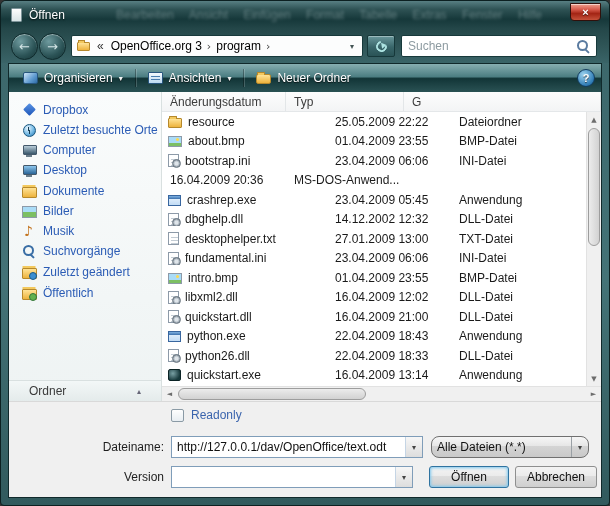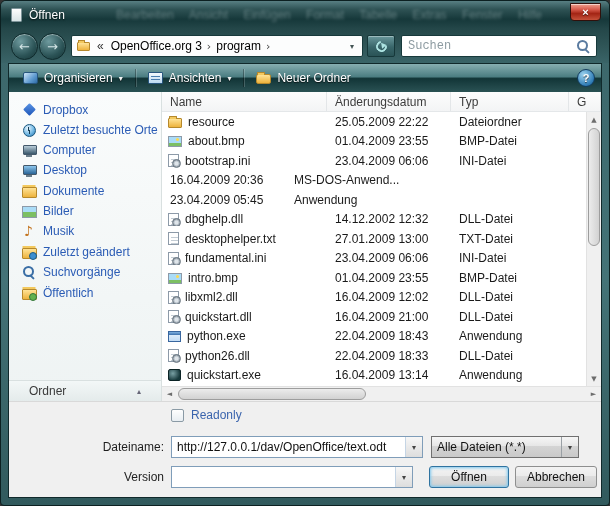--- a/index.html
+++ b/index.html
@@ -38,21 +38,21 @@
   .crumb{color:#000000;padding:0 3px;white-space:nowrap;cursor:pointer}
   .crumb-sep{color:#444;font-size:11px;font-family:"DejaVu Sans",sans-serif}
   .bc-caret{margin-left:auto;color:#455;font-size:8px;padding:0 4px;font-family:"DejaVu Sans",sans-serif;cursor:pointer}
   .refresh-btn{position:absolute;left:366px;top:6px;width:28px;height:22px;border:1px solid #16383a;border-radius:2px;cursor:pointer;
     background:linear-gradient(180deg,#6a989c,#39666a 55%,#2a5356);box-shadow:inset 0 1px 0 rgba(255,255,255,.35);
     display:flex;align-items:center;justify-content:center}
   .refresh-glyph{width:11px;height:11px;border:2px solid #aee4e2;border-radius:50%;border-top-color:transparent;position:relative;transform:rotate(35deg)}
   .refresh-glyph::after{content:"";position:absolute;top:-4px;right:-2px;border:3px solid transparent;border-bottom:5px solid #aee4e2;transform:rotate(45deg)}
   .searchbox{position:absolute;left:400px;right:12px;top:6px;height:22px;background:#fff;border:1px solid #17393b;border-radius:2px;
     display:flex;align-items:center;padding:0 6px;gap:4px}
-  .searchbox input{flex:1;border:none;outline:none;font-family:Liberation Mono, monospace;font-size:12px;color:#333;background:transparent}
+  .searchbox input{flex:1;border:none;outline:none;font-family:Liberation Sans, sans-serif;font-size:12px;color:#333;background:transparent}
   .searchbox input::placeholder{color:#8d9ba1}
   .search-icon{position:relative;width:14px;height:14px;flex:0 0 auto}
   .search-icon::before{content:"";position:absolute;left:1px;top:1px;width:7px;height:7px;border:2px solid #5a7ba0;border-radius:50%}
   .search-icon::after{content:"";position:absolute;right:0;bottom:1px;width:6px;height:2px;background:#5a7ba0;border-radius:1px;transform:rotate(45deg)}
 
   
   .inner{position:absolute;left:7px;right:7px;top:62px;bottom:7px;background:#f0f0f0;border:1px solid #10292b;
     display:flex;flex-direction:column;overflow:hidden}
 
   
@@ -149,29 +149,29 @@
     color:#6d6d6d;font-size:7px;font-family:"DejaVu Sans",sans-serif;cursor:pointer}
   .hscroll .arr-left{left:0}.hscroll .arr-right{right:0}
   .hthumb{position:absolute;top:1px;bottom:1px;left:16px;width:188px;border:1px solid #9d9d9d;border-radius:7px;cursor:pointer;
     background:linear-gradient(180deg,#ececec,#d2d2d2)}
 
   
   .footer{flex:1;position:relative;background:#f0f0f0}
   .readonly-row{position:absolute;left:162px;top:6px;display:flex;align-items:center;gap:7px}
   .checkbox{width:13px;height:13px;background:linear-gradient(#fefefe,#e8eef2);border:1px solid #8a9aa5;border-radius:2px;cursor:pointer}
   .readonly-label{color:#3a64ad}
-  .row-filename{position:absolute;top:34px;left:0;right:16px;height:34px}
+  .row-filename{position:absolute;top:34px;left:0;right:6px;height:34px}
   .row-version{position:absolute;top:64px;left:0;right:0;height:22px}
   .f-label{position:absolute;left:0;width:155px;text-align:right;line-height:22px;color:#1e1e1e}
   .combo{height:22px;display:flex;align-items:center;position:absolute;cursor:pointer}
   .combo-white{background:#fff;border:1px solid #7f9db9}
   .combo-text{flex:1;padding:0 5px;white-space:nowrap;overflow:hidden;color:#111}
   .combo-arrow{width:17px;height:100%;display:flex;align-items:center;justify-content:center;font-size:8px;color:#444;
     font-family:"DejaVu Sans",sans-serif;border-left:1px solid #c5d5e5;background:linear-gradient(#f7f7f7,#ddd);cursor:pointer}
-  .combo-gray{border:1px solid #707070;border-radius:0;
+  .combo-gray{border:1px solid #707070;border-radius:8px;
     background:linear-gradient(#f6f6f6,#e6e6e6 45%,#d4d4d4 46%,#c9c9c9)}
   .combo-gray .combo-arrow{border-left:1px solid #9aa0a5;background:transparent}
   .cb-filename{left:162px;width:252px}
   .cb-filetype{left:422px;right:6px}
   .cb-version{left:162px;width:242px}
   .btn{position:absolute;height:22px;border:1px solid #8e8f8f;border-radius:3px;cursor:pointer;color:#111;
     background:linear-gradient(180deg,#f3f3f3 0%,#ebebeb 45%,#dddddd 46%,#cfcfcf 100%);
     display:flex;align-items:center;justify-content:center}
   .btn-open{left:420px;width:80px;border-color:#2f73a0;box-shadow:inset 0 0 3px 1px #7fc8ee}
   .btn-cancel{left:506px;width:82px}
@@ -264,40 +264,39 @@
           </div>
           <div class="sb-item">
             <span class="si si-picture"></span>
             <span>Bilder</span>
           </div>
           <div class="sb-item">
             <span class="si si-music"></span>
             <span>Musik</span>
           </div>
           <div class="sb-item">
+            <span class="si si-search"></span>
+            <span>Suchvorgänge</span>
+          </div>
+          <div class="sb-item">
             <span class="si si-folder-clock"></span>
             <span>Zuletzt geändert</span>
-          </div>
-          <div class="sb-item">
-            <span class="si si-search"></span>
-            <span>Suchvorgänge</span>
           </div>
           <div class="sb-item">
             <span class="si si-folder-share"></span>
             <span>Öffentlich</span>
           </div>
         <div class="sb-footer">
           <span>Ordner</span>
           <span class="caret">▴</span>
         </div>
       </div>
 
       <div class="filelist">
         <div class="fl-header">
-          <div class="fl-col c-name">Name</div>
           <div class="fl-col c-date">Änderungsdatum</div>
           <div class="fl-col c-type">Typ</div>
           <div class="fl-col c-size">G</div>
         </div>
         <div class="fl-body">
           <div class="fl-rows">
             <div class="fl-row">
                 <div class="cell c-name">
                   <span class="fi fi-folder"></span>
                   <span class="fname">resource</span>
@@ -323,20 +322,24 @@
                 <div class="cell c-date">23.04.2009 06:06</div>
                 <div class="cell c-type">INI-Datei</div>
                 <div class="cell c-size"></div>
               </div>
               <div class="fl-row">
                 <div class="cell c-date">16.04.2009 20:36</div>
                 <div class="cell c-type">MS-DOS-Anwend...</div>
                 <div class="cell c-size"></div>
               </div>
               <div class="fl-row">
+                <div class="cell c-name">
+                  <span class="fi fi-app"></span>
+                  <span class="fname">crashrep.exe</span>
+                </div>
                 <div class="cell c-date">23.04.2009 05:45</div>
                 <div class="cell c-type">Anwendung</div>
                 <div class="cell c-size"></div>
               </div>
               <div class="fl-row">
                 <div class="cell c-name">
                   <span class="fi fi-dll"></span>
                   <span class="fname">dbghelp.dll</span>
                 </div>
                 <div class="cell c-date">14.12.2002 12:32</div>

